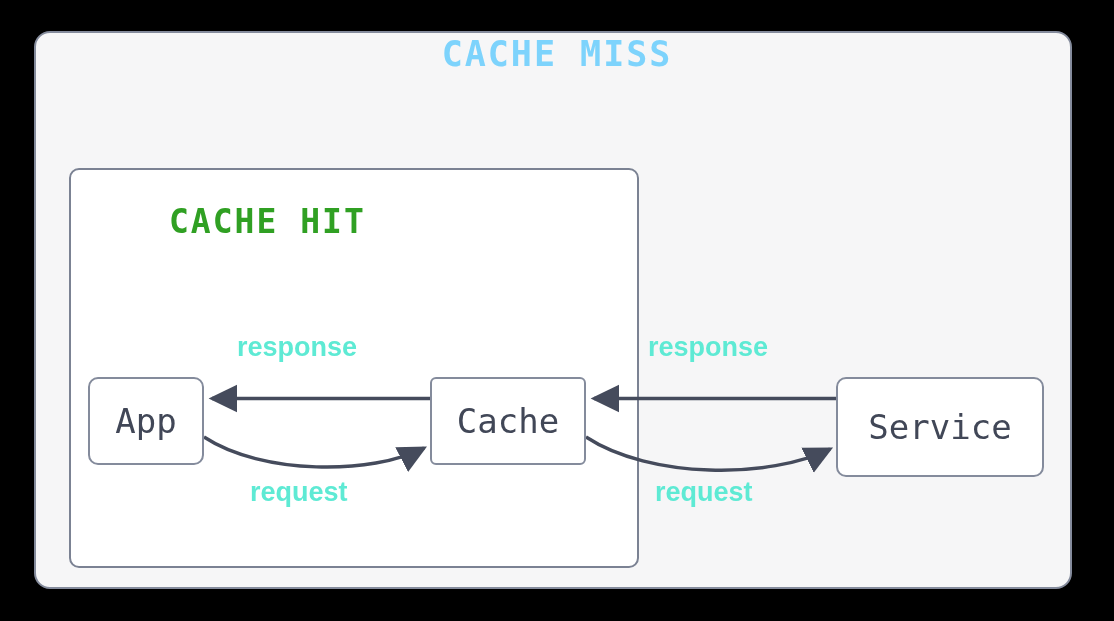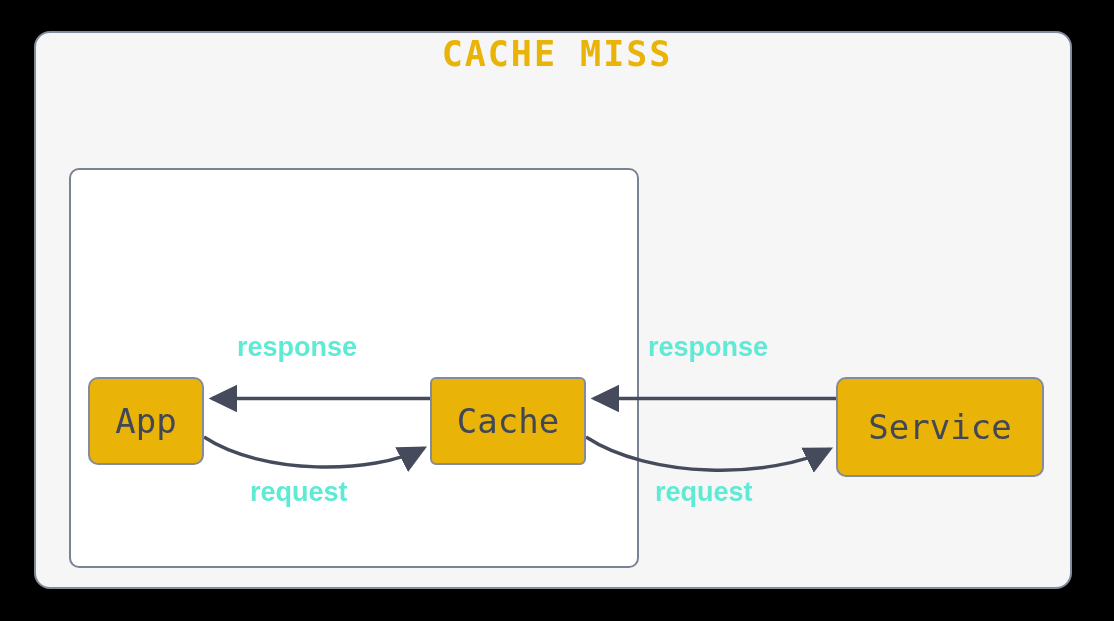--- a/index.html
+++ b/index.html
@@ -38,21 +38,21 @@
   .title-miss {
     position: absolute;
     left: 0;
     top: 34px;
     width: 100%;
     text-align: center;
     font-family: "DejaVu Sans Mono", "Liberation Mono", monospace;
     font-size: 35px;
     font-weight: bold;
     letter-spacing: 2px;
-    color: #eab308;
+    color: #7dd3fc;
     white-space: pre;
   }
 
   
   .inner-card {
     position: absolute;
     left: 69px;
     top: 168px;
     width: 570px;
     height: 400px;
@@ -70,21 +70,21 @@
     font-size: 33px;
     font-weight: bold;
     letter-spacing: 2px;
     color: #30a023;
     white-space: pre;
   }
 
   
   .node {
     position: absolute;
-    background: #eab308;
+    background: #ffffff;
     border: 2px solid #848b9c;
     border-radius: 10px;
     box-sizing: border-box;
     display: flex;
     align-items: center;
     justify-content: center;
     font-family: "DejaVu Sans Mono", "Liberation Mono", monospace;
     font-size: 34px;
     color: #414757;
     letter-spacing: 0px;
@@ -124,20 +124,21 @@
 <body>
 
 <div id="canvas">
 
   <div class="outer-card"></div>
 
   <div class="title-miss">CACHE MISS</div>
 
   <div class="inner-card"></div>
 
+  <div class="title-hit">CACHE HIT</div>
 
   <svg id="edges" viewBox="0 0 1114 621" xmlns="http://www.w3.org/2000/svg">
     <defs>
       <marker id="ah" markerWidth="9" markerHeight="9" refX="7.4" refY="4.5" orient="auto" markerUnits="strokeWidth">
         <path d="M0,0.4 L8.4,4.5 L0,8.6 Z" fill="#454b5c"></path>
       </marker>
     </defs>
 
     <g>
       <line x1="430" y1="398.5" x2="212" y2="398.5" stroke="#454b5c" stroke-width="3.4" marker-end="url(#ah)"></line>

